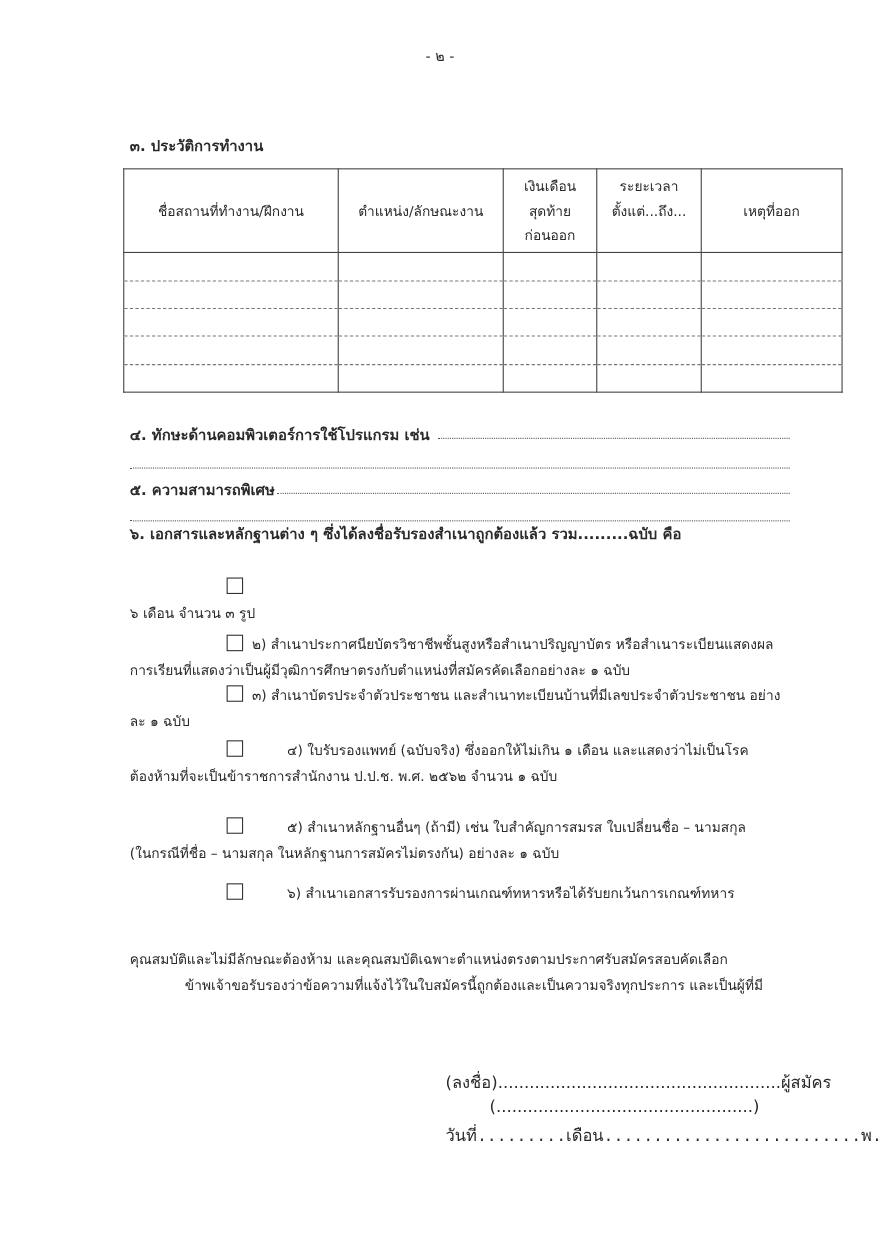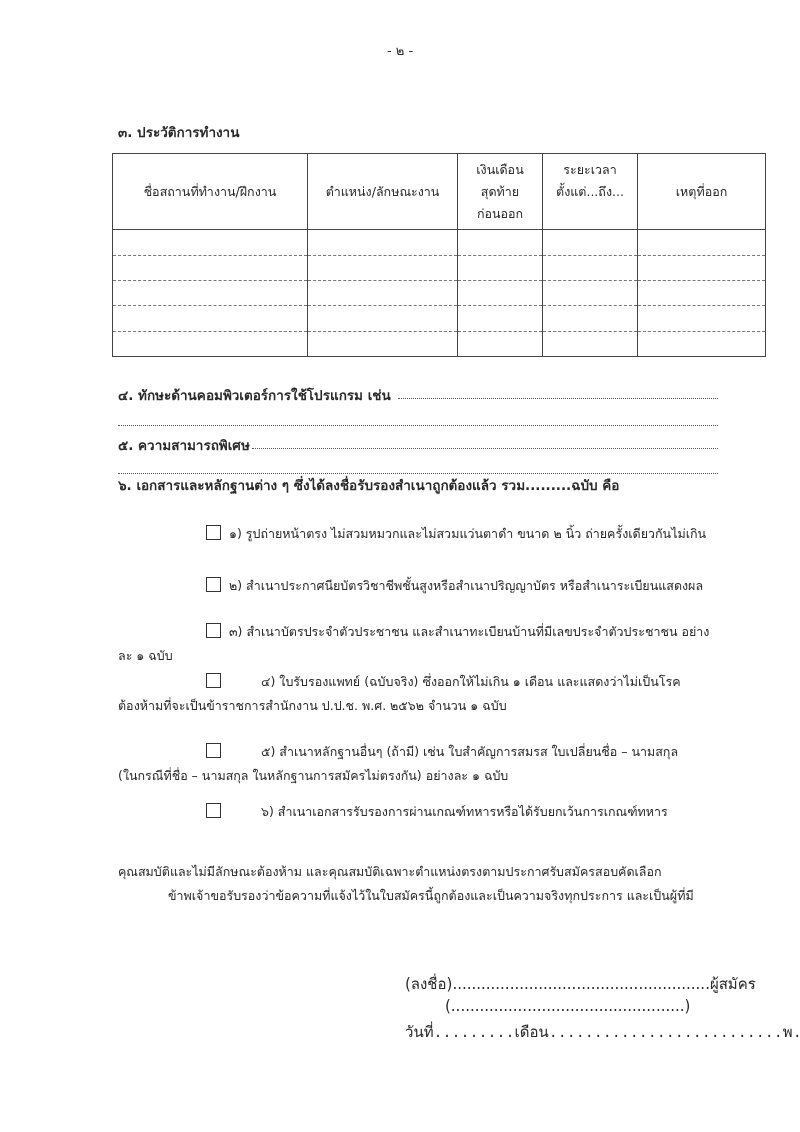--- a/index.html
+++ b/index.html
@@ -107,25 +107,27 @@
 
 <div class="abs h" style="left:118px; top:434px;">๕. ความสามารถพิเศษ</div>
 <div class="abs" style="left:252px; top:448px; width:466px; border-bottom:1px dotted #555;"></div>
 <div class="fullDots" style="top:472px;"></div>
 
 <div class="abs h" style="left:118px; top:474px;">
   <span>๖. เอกสารและหลักฐานต่าง ๆ ซึ่งได้ลงชื่อรับรองสำเนาถูกต้องแล้ว  รวม</span><span>.........</span><span>ฉบับ  คือ</span>
 </div>
 
 <div class="para" style="top:522px;">
-  <div class="indent"><span class="cb"></span><span>๑) รูปถ่ายหน้าตรง ไม่สวมหมวกและไม่สวมแว่นตาดำ ขนาด ๒ นิ้ว ถ่ายครั้งเดียวกันไม่เกิน</span></div>
+  <div class="indent"><span class="cb"></span></div>
+  <div>๖ เดือน จำนวน ๓ รูป</div>
 </div>
 
 <div class="para" style="top:574px;">
   <div class="indent"><span class="cb"></span><span>๒) สำเนาประกาศนียบัตรวิชาชีพชั้นสูงหรือสำเนาปริญญาบัตร หรือสำเนาระเบียนแสดงผล</span></div>
+  <div>การเรียนที่แสดงว่าเป็นผู้มีวุฒิการศึกษาตรงกับตำแหน่งที่สมัครคัดเลือกอย่างละ ๑ ฉบับ</div>
 </div>
 
 <div class="para" style="top:620px;">
   <div class="indent"><span class="cb"></span><span>๓) สำเนาบัตรประจำตัวประชาชน และสำเนาทะเบียนบ้านที่มีเลขประจำตัวประชาชน อย่าง</span></div>
   <div>ละ ๑ ฉบับ</div>
 </div>
 
 <div class="para" style="top:670px;">
   <div class="indent"><span class="cb" style="margin-right:40px"></span><span>๔) ใบรับรองแพทย์ (ฉบับจริง) ซึ่งออกให้ไม่เกิน ๑ เดือน และแสดงว่าไม่เป็นโรค</span></div>
   <div>ต้องห้ามที่จะเป็นข้าราชการสำนักงาน ป.ป.ช. พ.ศ. ๒๕๖๒ จำนวน ๑ ฉบับ</div>

